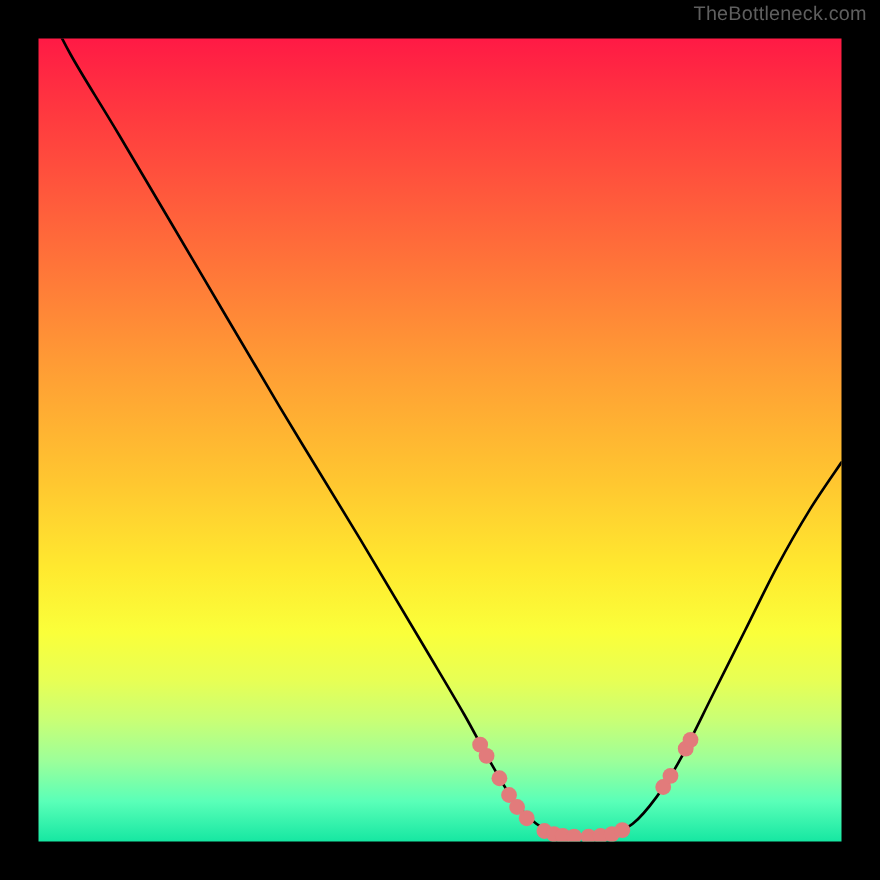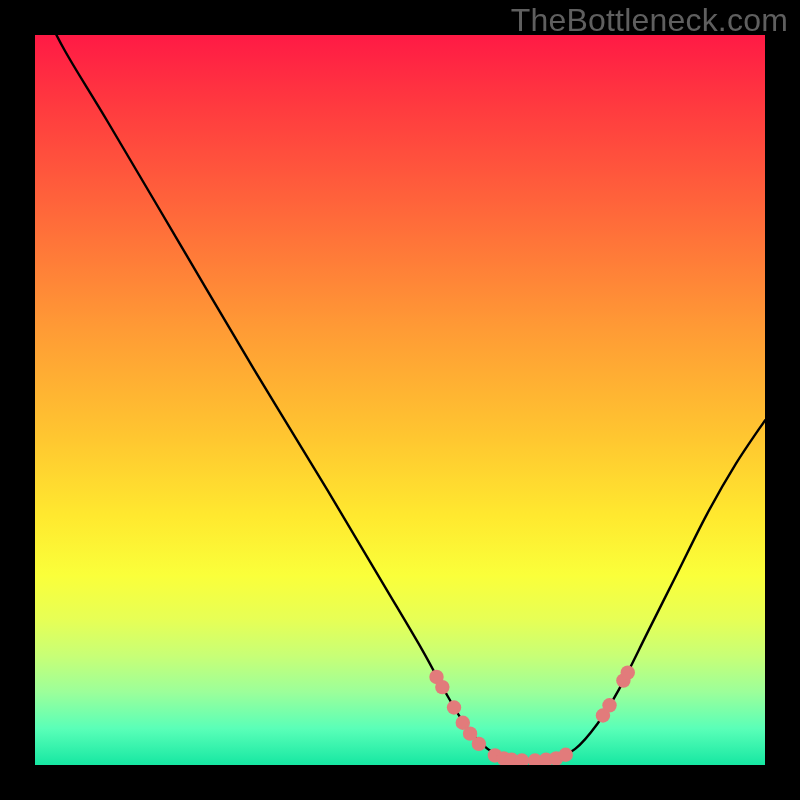--- a/index.html
+++ b/index.html
@@ -8,21 +8,21 @@
     position: relative;
     width: 800px;
     height: 800px;
     background: #000;
   }
   .watermark {
     position: absolute;
     top: 2px;
     right: 12px;
     font-family: Arial, Helvetica, sans-serif;
-    font-size: 32px;
+    font-size: 18px;
     color: #5f5f5f;
     letter-spacing: 0.2px;
     font-weight: 500;
   }
   .plot {
     position: absolute;
     left: 35px;
     top: 35px;
     width: 730px;
     height: 730px;

